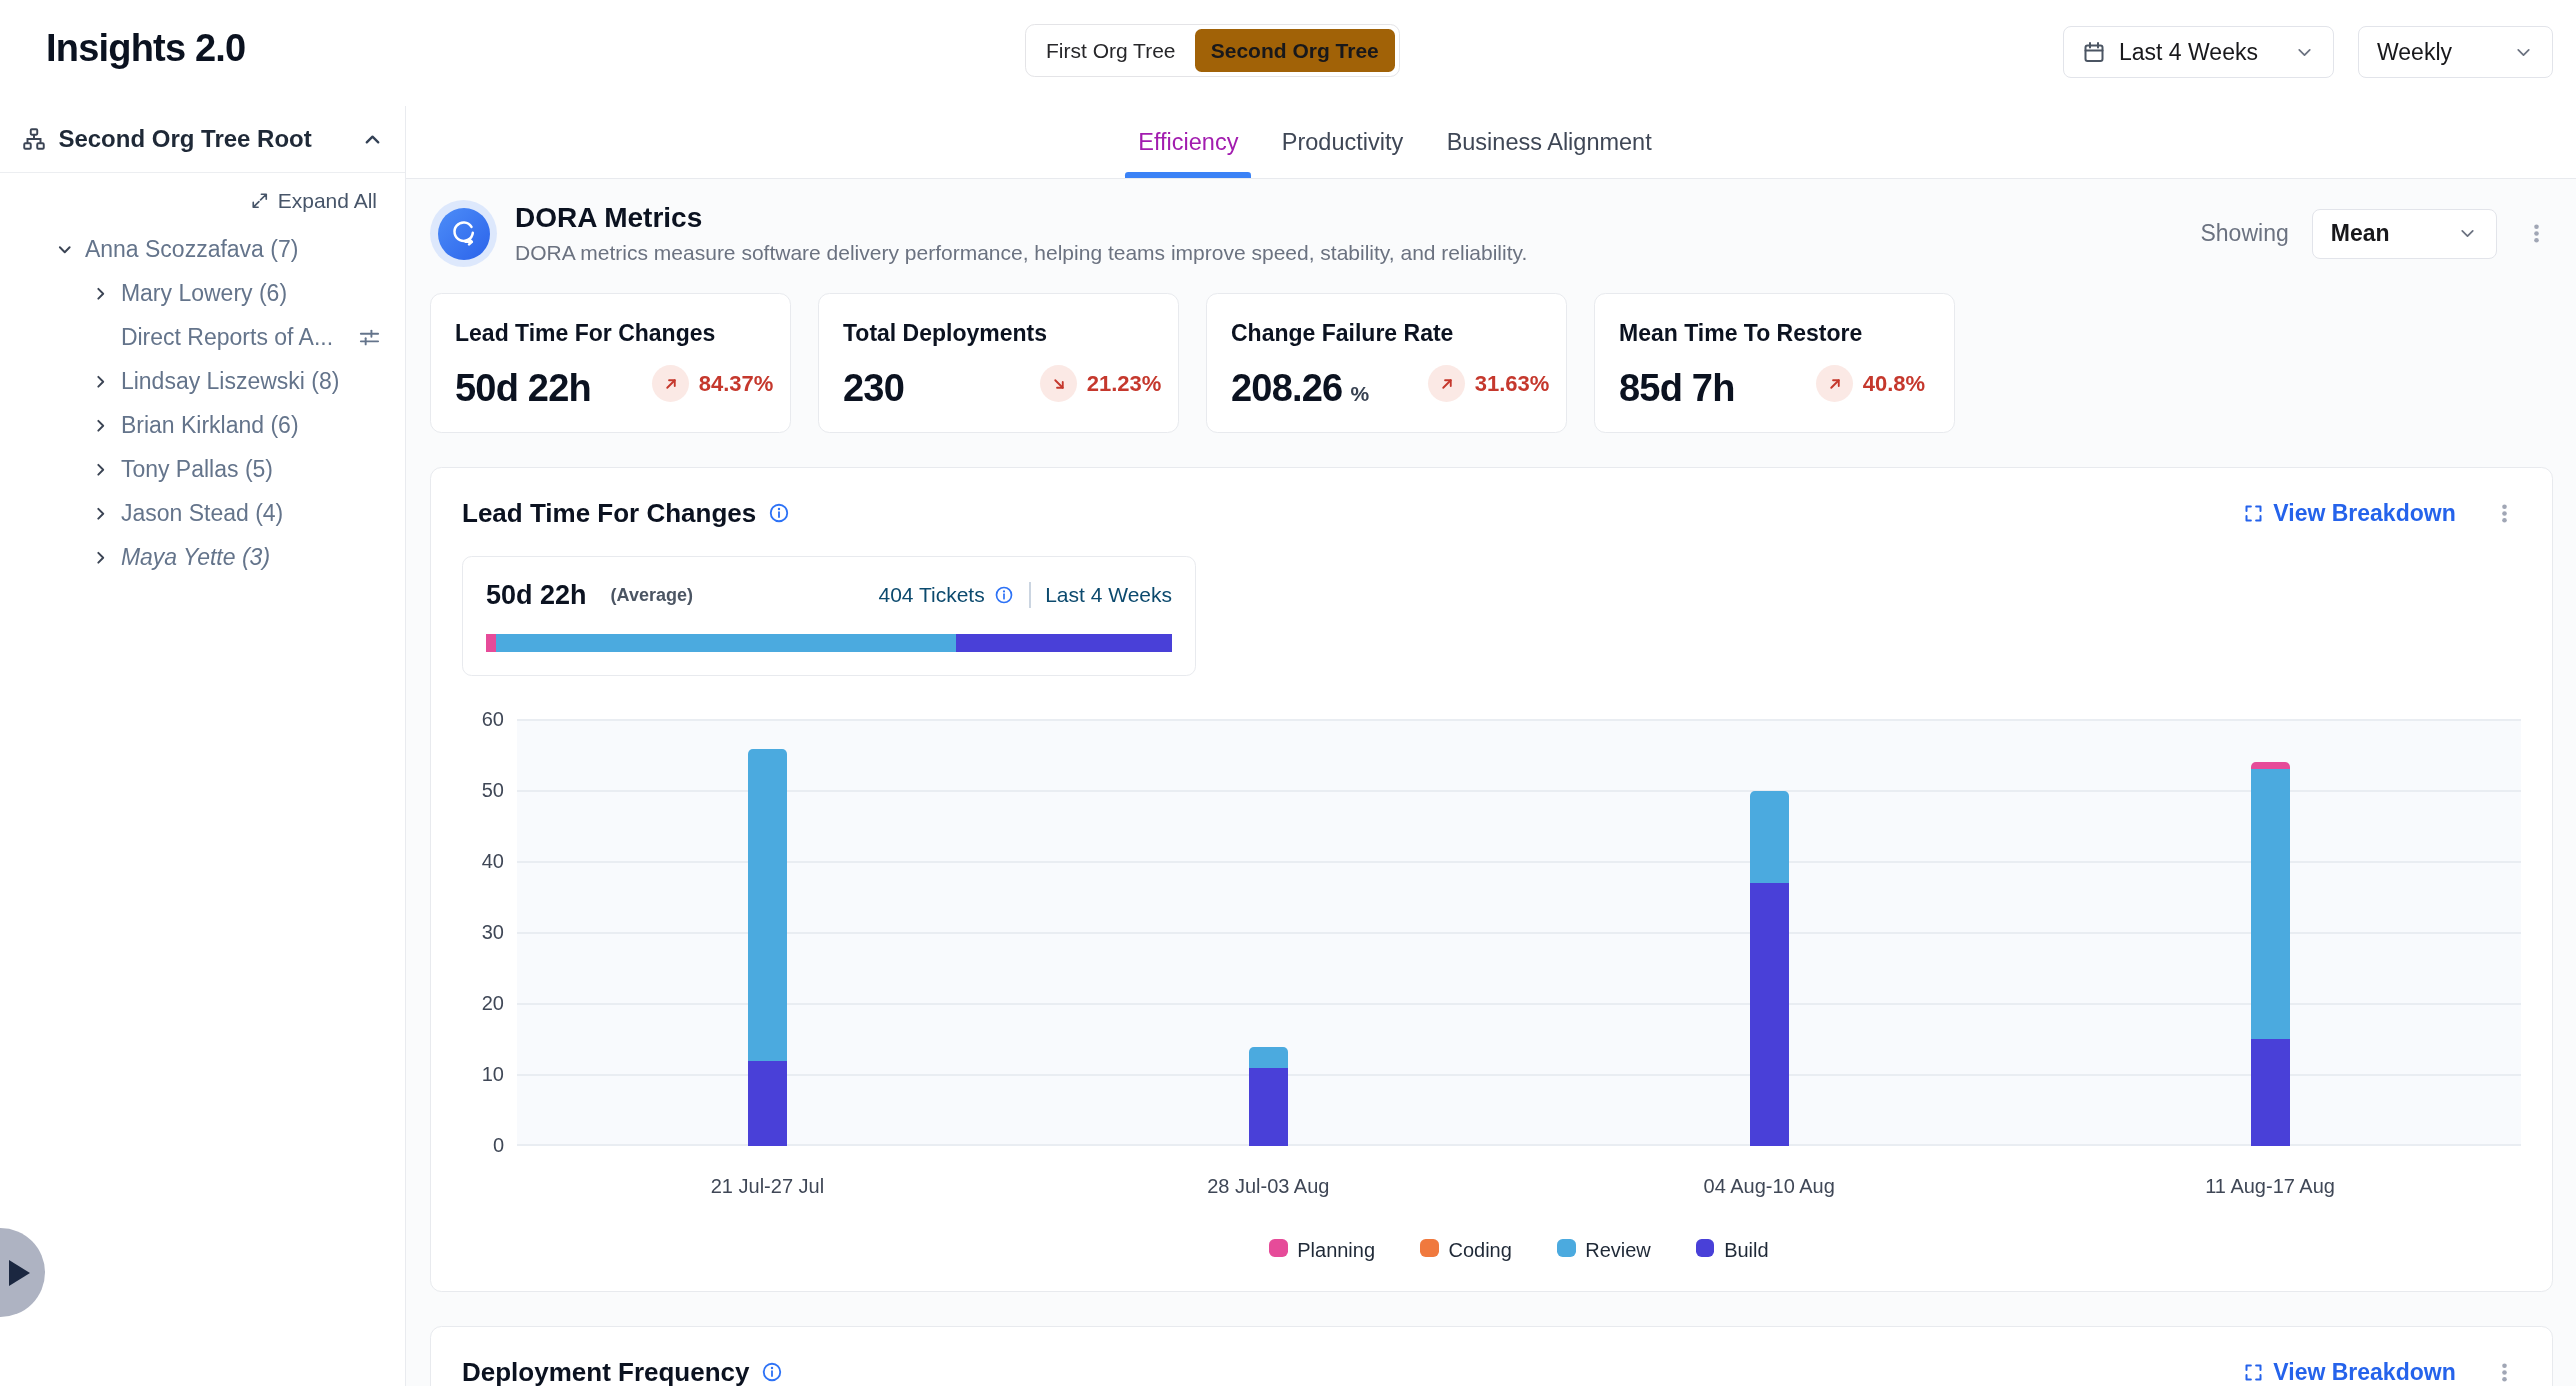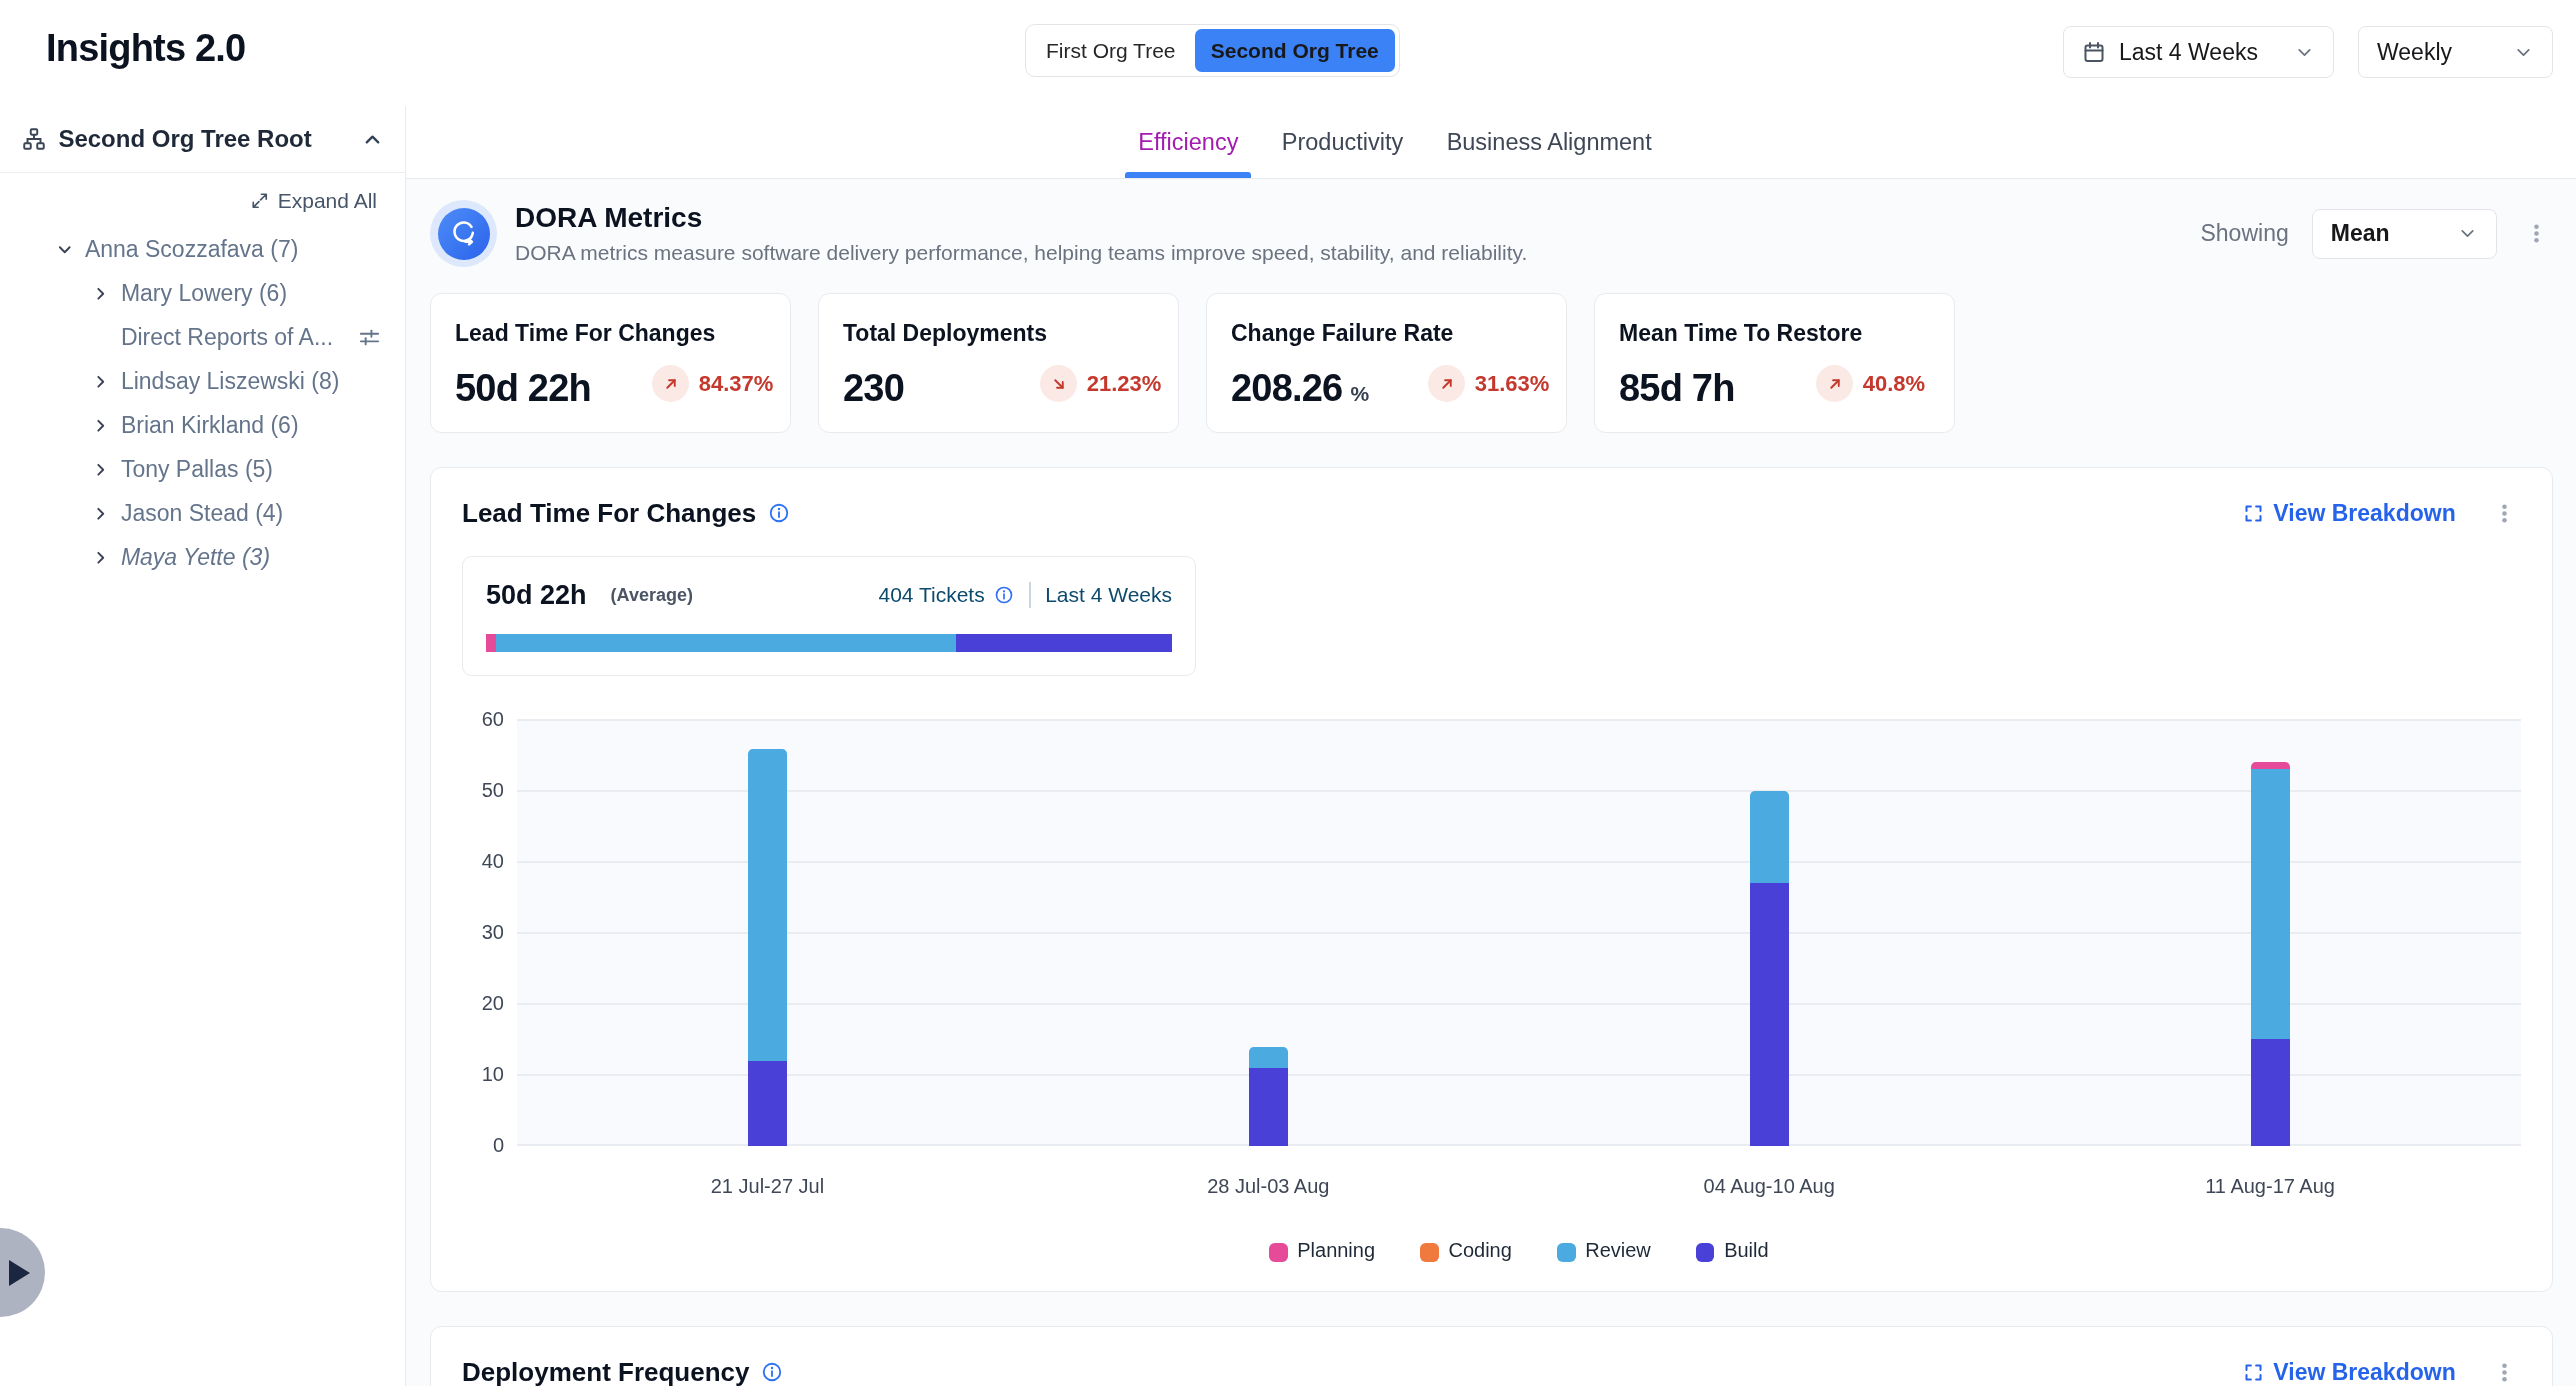--- a/index.html
+++ b/index.html
@@ -29,21 +29,21 @@
   .toggle-group {
     position: absolute; left: 1025px; top: 24px;
     display: flex; align-items: center; gap: 3.2px;
     border: 1.6px solid #e4e4e7; border-radius: 9.7px; background: #fff; padding: 4px;
   }
   .toggle-btn {
     border: none; background: transparent; cursor: pointer;
     font-family: inherit; font-size: 21px; color: #27272a;
     padding: 9.7px 16px; border-radius: 6.5px; white-space: nowrap;
   }
-  .toggle-btn.selected { background: #3b82f6; font-weight: 700; color: #18181b; }
+  .toggle-btn.selected { background: #a16207; font-weight: 700; color: #18181b; }
 
   .header-controls { position: absolute; right: 23px; top: 26px; display: flex; gap: 24px; }
   .select {
     display: flex; align-items: center; gap: 13px;
     border: 1.6px solid #e2e4ea; border-radius: 8px; background: #fff;
     height: 52px; padding: 0 18px; font-size: 23px; color: #18181b; cursor: pointer;
   }
   .select .chev { margin-left: auto; display: flex; }
   .select.date { width: 271px; }
   .select.weekly { width: 195px; }
@@ -182,21 +182,21 @@
   .plot-wrap { position: relative; margin-left: 55px; height: 426px; }
   .plot { position: absolute; inset: 0; background: #f8fafd; }
   .gridline { position: absolute; left: 0; right: 0; height: 1.6px; background: #e9edf2; }
   .ytick { position: absolute; right: calc(100% + 13px); font-size: 20px; color: #3f4756; width: 49px; text-align: right; }
   .bar { position: absolute; bottom: 0; width: 39px; display: flex; flex-direction: column; justify-content: flex-end; }
   .bar .seg { width: 100%; }
   .bar .seg.top { border-radius: 4.9px 4.9px 0 0; }
   .xlabels { display: flex; margin-left: 55px; margin-top: 29px; }
   .xlabels div { flex: 1; text-align: center; font-size: 20px; color: #3f4756; }
   .legend { display: flex; justify-content: center; gap: 45px; margin-left: 55px; margin-top: 41px; }
-  .legend .li { display: flex; align-items: flex-end; gap: 9.7px; font-size: 20px; color: #1f2937; }
+  .legend .li { display: flex; align-items: flex-start; gap: 9.7px; font-size: 20px; color: #1f2937; }
   .legend .sw { width: 18.7px; height: 18.7px; border-radius: 5.7px; }
 
   .deploy-panel { height: 341px; }
 
   svg { display: block; }
 </style>
 </head>
 <body>
 
 <div class="page">

